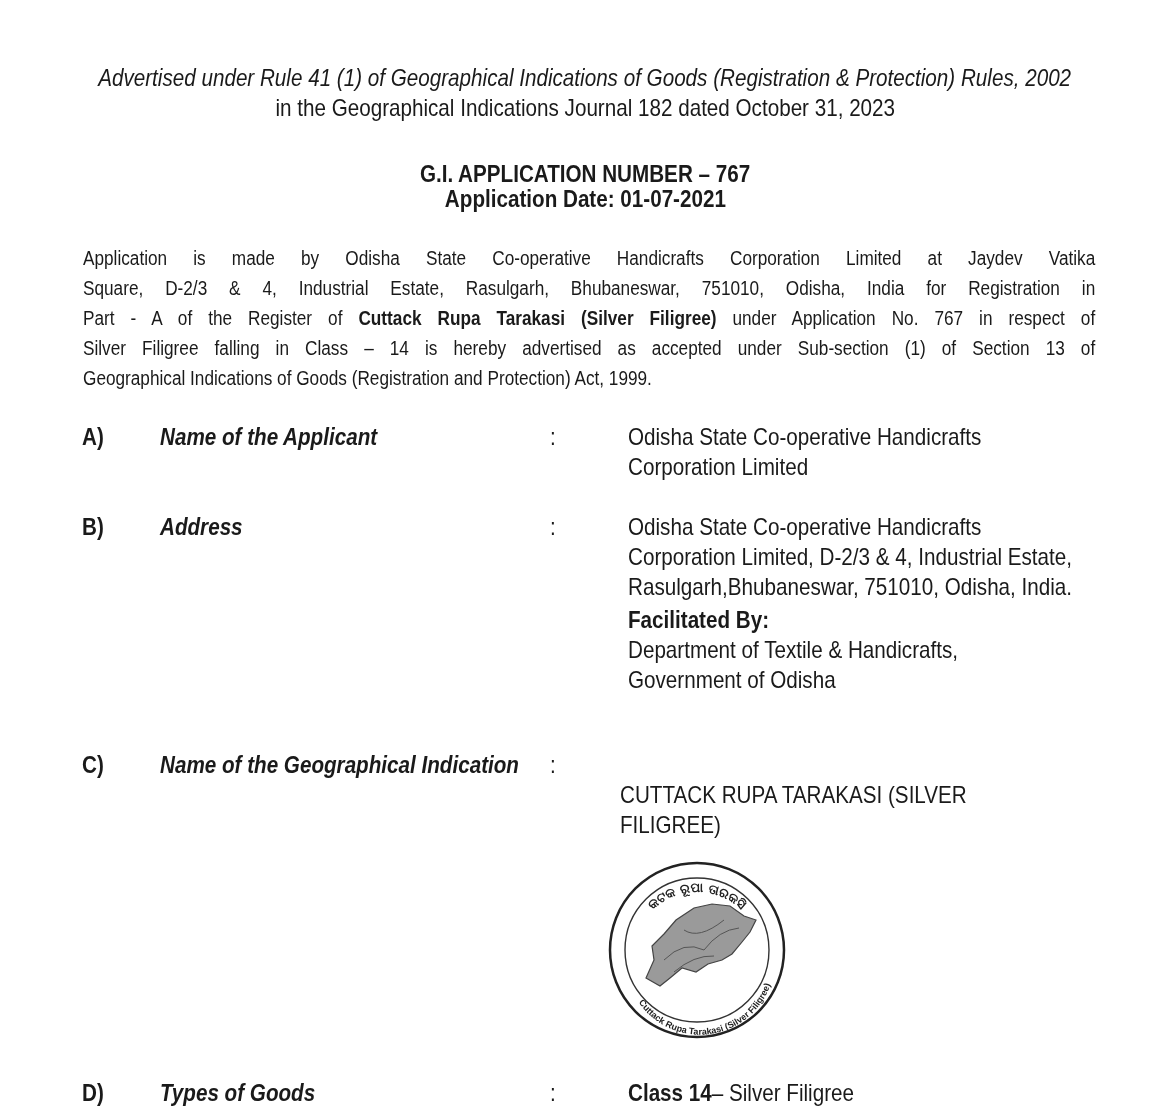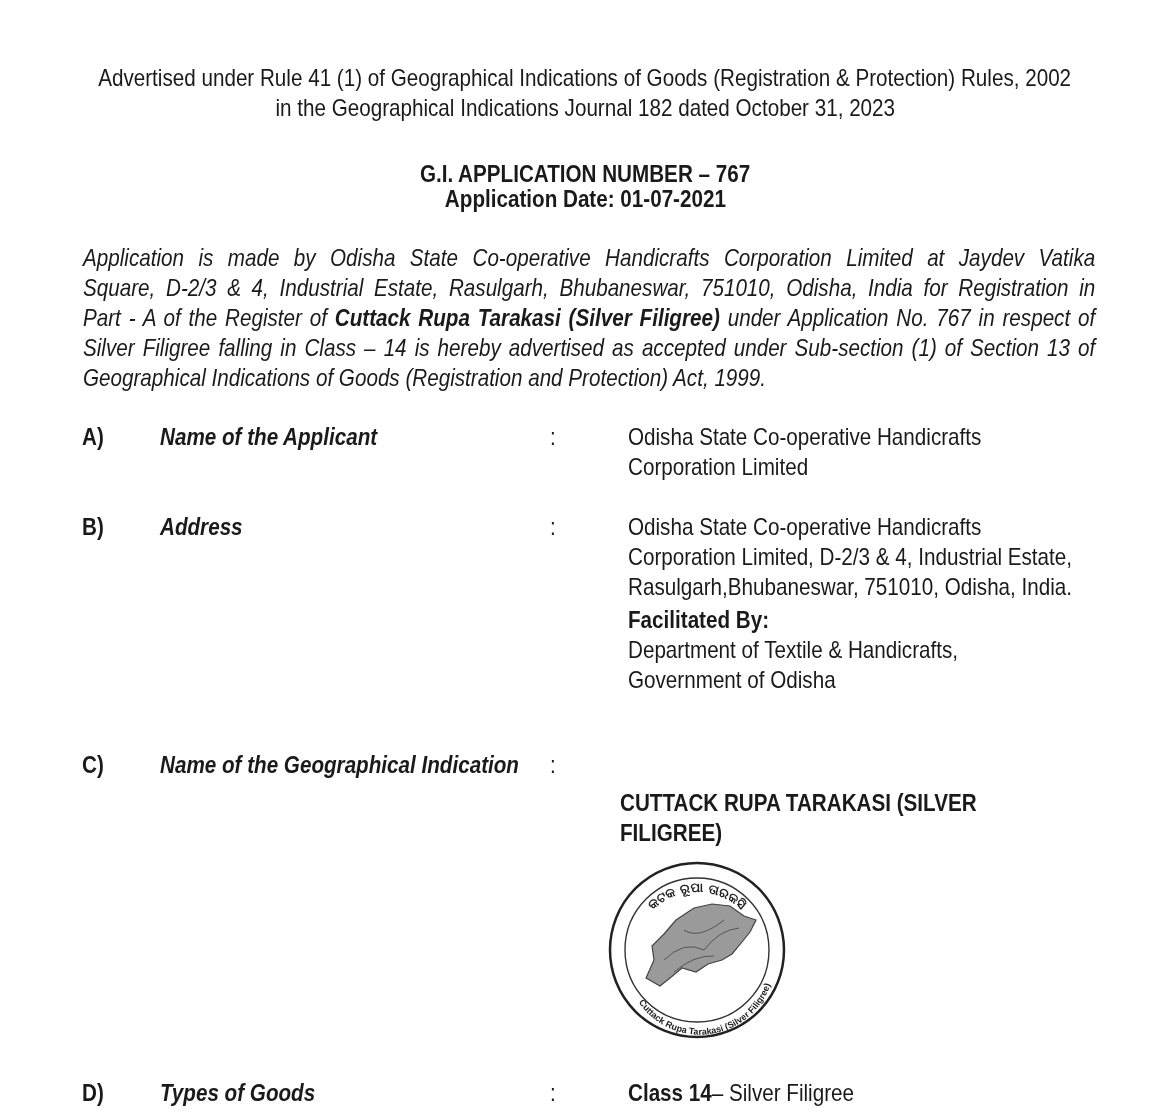--- a/index.html
+++ b/index.html
@@ -1,39 +1,39 @@
 <!DOCTYPE html>
 <html><head>
 <meta charset="utf-8">
 <style>
   html, body { margin:0; padding:0; background:#ffffff; }
   body { width:1170px; height:1120px; position:relative; overflow:hidden;
          font-family:"Liberation Sans", sans-serif; color:#1a1a1a; }
   .center-line { position:absolute; left:0; width:1170px; text-align:center; font-size:24px; }
   .center-line > span { display:inline-block; transform:scaleX(0.86); white-space:nowrap; }
-  .para { position:absolute; left:83px; width:1012px; font-size:24px; line-height:30px;font-style:italic; }
+  .para { position:absolute; left:83px; width:1012px; font-size:20px; line-height:30px; }
   .para .pline { display:block; height:30px; white-space:nowrap; text-align:justify; text-align-last:justify; transform:scaleX(0.86); transform-origin:left top; width:1177px; }
   .para .pline.last { text-align-last:left; }
   .row-letter, .row-label, .row-colon, .row-val { position:absolute; font-size:24px; line-height:30px; white-space:nowrap; }
   .row-letter, .row-label { font-weight:bold; }
   .row-letter { left:82px; }
   .row-label { left:160px;font-style:italic; }
   .row-colon { left:550px; }
   .row-val { left:628px; }
   .row-val span, .row-letter span, .row-label span, .row-colon span { display:inline-block; transform:scaleX(0.86); transform-origin:left top; }
   .bold { font-weight:bold; }
-  .gi-name { position:absolute; left:620px; font-size:24px; line-height:30px; font-weight:bold;margin-top:8px; }
+  .gi-name { position:absolute; left:620px; font-size:24px; line-height:30px; font-weight:normal; }
   .gi-name span { display:block; transform:scaleX(0.86); transform-origin:left top; white-space:nowrap; }
   .logo { position:absolute; left:604px; top:860px; width:186px; height:180px; }
 </style>
 </head>
 <body>
 
 <div>
-  <div class="center-line" style="top:64px;"><span>Advertised under Rule 41 (1) of Geographical Indications of Goods (Registration &amp; Protection) Rules, 2002</span></div>
+  <div class="center-line" style="top:64px;font-style:italic;"><span>Advertised under Rule 41 (1) of Geographical Indications of Goods (Registration &amp; Protection) Rules, 2002</span></div>
   <div class="center-line" style="top:94px;text-decoration:underline;"><span>in the Geographical Indications Journal 182 dated October 31, 2023</span></div>
   <div class="center-line bold" style="top:160px;"><span>G.I. APPLICATION NUMBER – 767</span></div>
   <div class="center-line" style="top:185px;font-weight:bold;"><span>Application Date: 01-07-2021</span></div>
 </div>
 
 <div class="para" style="top:243px;">
   <span class="pline"><span>Application is made by Odisha State Co-operative Handicrafts Corporation Limited at Jaydev Vatika</span></span>
   <span class="pline"><span>Square, D-2/3 &amp; 4, Industrial Estate, Rasulgarh, Bhubaneswar, 751010, Odisha, India for Registration in</span></span>
   <span class="pline"><span>Part - A of the Register of </span><b>Cuttack Rupa Tarakasi (Silver Filigree)</b><span> under Application No. 767 in respect of</span></span>
   <span class="pline"><span>Silver Filigree falling in Class – 14 is hereby advertised as accepted under Sub-section (1) of Section 13 of</span></span>

